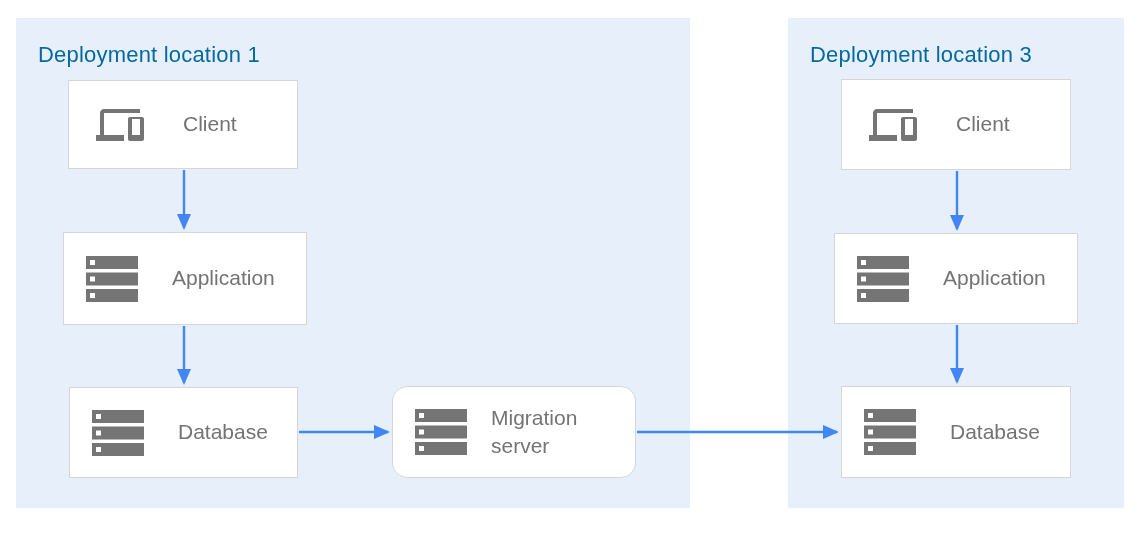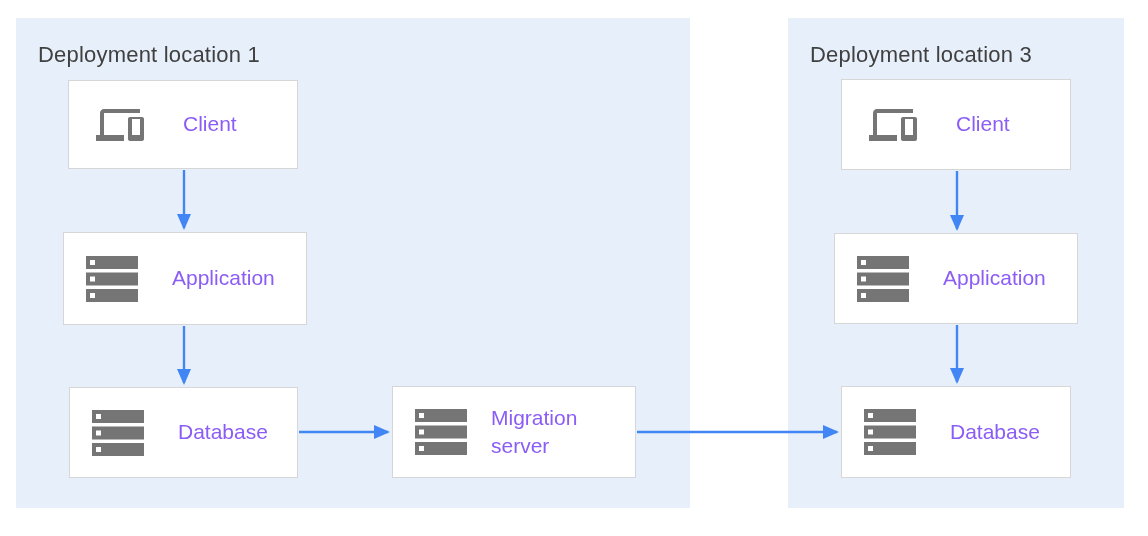--- a/index.html
+++ b/index.html
@@ -11,21 +11,21 @@
     overflow:hidden;
   }
   .panel{
     position:absolute;
     background:#e7f0fa;
   }
   .panel-title{
     position:absolute;
     left:22px;top:24px;
     font-size:22px;
-    color:#404040;
+    color:#0369a1;
     letter-spacing:0.2px;
     white-space:nowrap;
   }
   #panel1{left:16px;top:18px;width:674px;height:490px;}
   #panel2{left:788px;top:18px;width:336px;height:490px;}
 
   .arrows{position:absolute;left:0;top:0;}
 
   .node{
     position:absolute;
@@ -33,30 +33,30 @@
     border:1px solid #d6d6d6;
     box-sizing:border-box;
     display:flex;
     align-items:center;
     padding-left:22px;
     gap:34px;
   }
   .node .icon{display:flex;align-items:center;flex:0 0 auto;}
   .node .label{
     font-size:21px;
-    color:#8b5cf6;
+    color:#737373;
     line-height:1.35;
     white-space:nowrap;
   }
   #node-migration .label{white-space:normal;width:104px;}
 
   #node-client1{left:68px;top:80px;width:230px;height:89px;}
   #node-app1{left:63px;top:232px;width:244px;height:93px;}
   #node-db1{left:69px;top:387px;width:229px;height:91px;}
-  #node-migration{left:392px;top:386px;width:244px;height:92px;gap:24px;}
+  #node-migration{left:392px;top:386px;width:244px;height:92px;gap:24px;border-radius:15px;}
   #node-client2{left:841px;top:79px;width:230px;height:91px;}
   #node-app2{left:834px;top:233px;width:244px;height:91px;}
   #node-db2{left:841px;top:386px;width:230px;height:92px;}
 </style>
 </head>
 <body>
 
 <div class="stage">
 
   <div class="panel" id="panel1">

